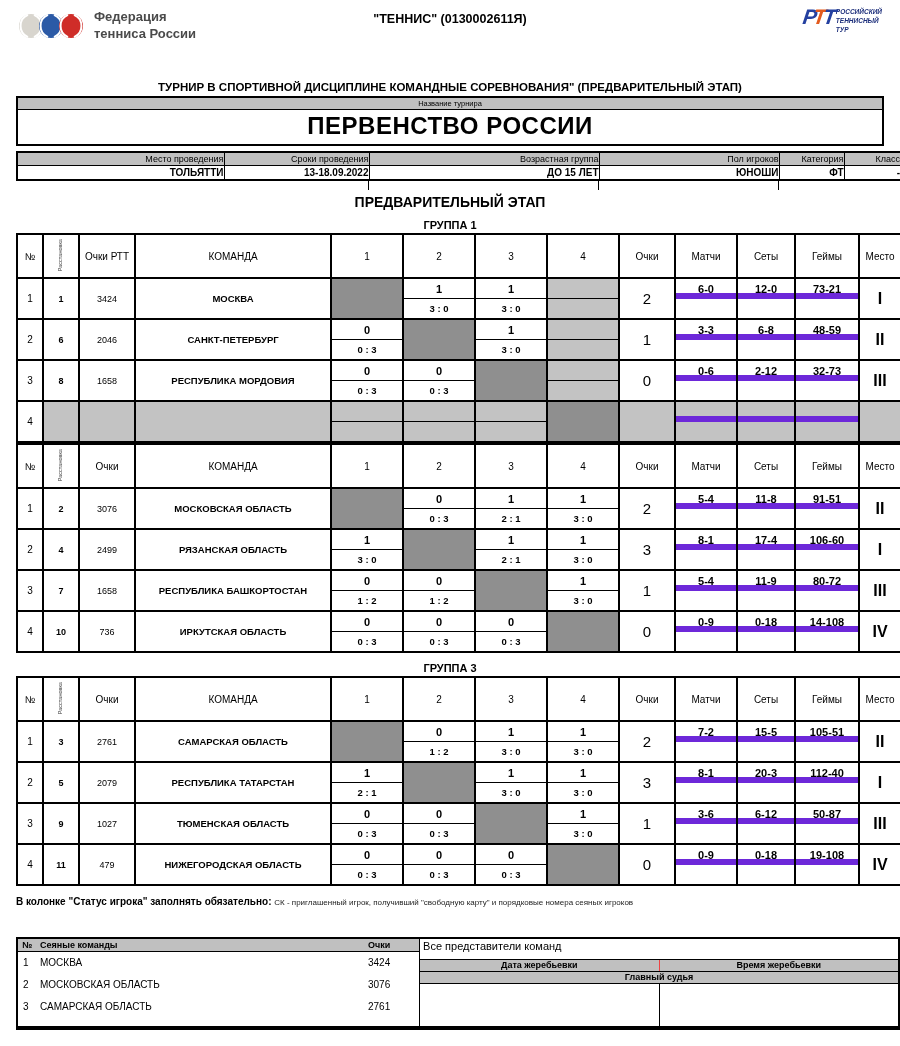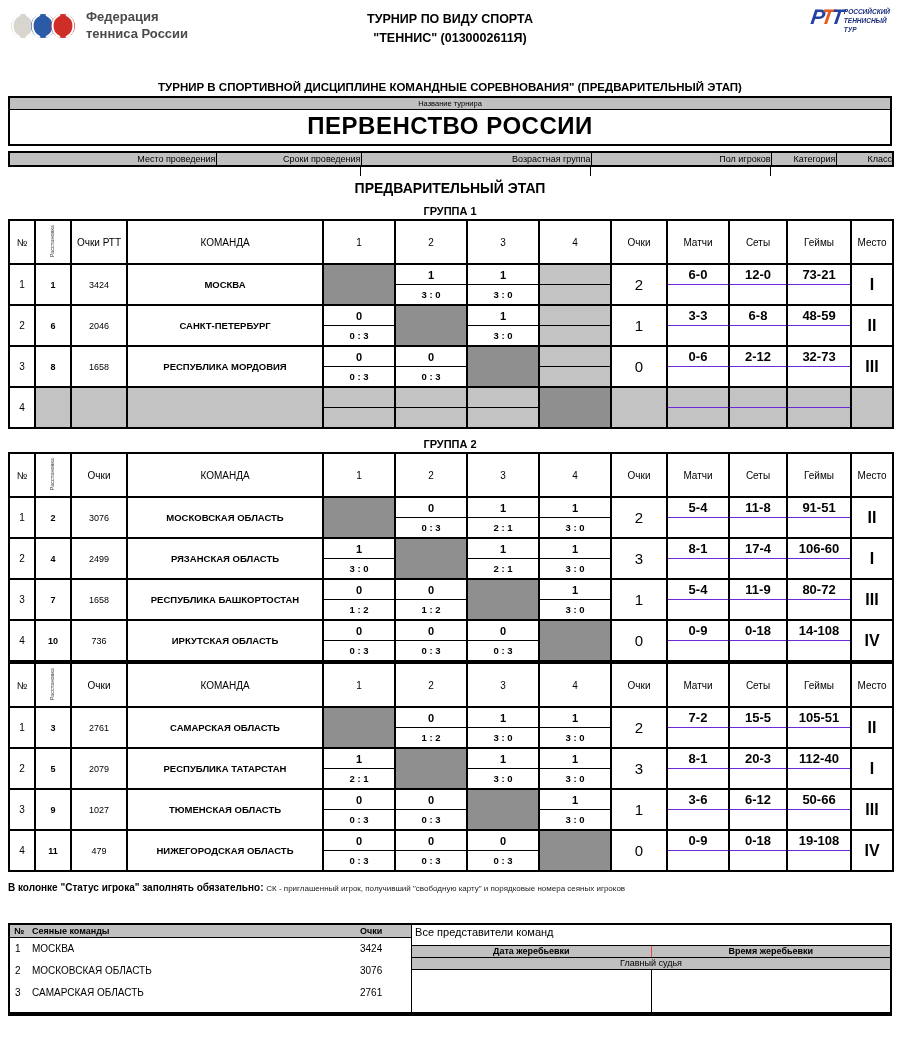--- a/index.html
+++ b/index.html
@@ -1,17 +1,17 @@
 <!DOCTYPE html>
 <html><head>
 <meta charset="utf-8">
 <style>
 *{box-sizing:border-box;margin:0;padding:0}
 body{background:#fff;width:900px;font-family:"Liberation Sans",sans-serif;color:#000}
-.sheet{width:900px;height:1046px;padding:6px 8px;position:relative;overflow:hidden;background:#fff}
+.sheet{width:900px;height:1046px;padding:6px 16px;position:relative;overflow:hidden;background:#fff}
 
 .hdr{position:relative;height:60px}
 .fed{position:absolute;left:2px;top:2px;display:flex;align-items:center;gap:10px}
 .fed-text{font-size:13px;font-weight:bold;color:#4a4a4a;line-height:1.3}
 .center-title{position:absolute;left:0;right:0;top:4px;text-align:center;font-weight:bold;font-size:12.5px;line-height:1.55}
 .rtt{position:absolute;right:2px;top:2px;display:flex;align-items:flex-start}
 .rtt-mark{font-style:italic;font-weight:bold;font-size:21px;letter-spacing:-3px;line-height:.9;transform:skewX(-8deg)}
 .rm1{color:#2440a0}.rm2{color:#e35b1e}.rm3{color:#2440a0}
 .rtt-text{font-size:6.5px;font-weight:bold;font-style:italic;color:#1d2f7b;line-height:1.35;margin-left:3px;text-transform:uppercase}
 
@@ -38,21 +38,21 @@
 .vlab{writing-mode:vertical-rl;transform:rotate(180deg);font-size:5.5px;line-height:1;display:inline-block;max-height:40px;overflow:hidden;color:#333}
 .grp tr.dr{height:40px}
 .num{font-size:10px}
 .seed{font-weight:bold;font-size:9px}
 .rtt-pts{font-size:9px}
 .team{font-weight:bold;font-size:9.5px}
 .mc{padding:0}
 .mt{height:20px;line-height:20px;border-bottom:1px solid #000;font-weight:bold;font-size:11px}
 .mb{height:19px;line-height:19px;font-weight:bold;font-size:9.5px}
 .sc{padding:0}
-.st{height:20px;line-height:20px;border-bottom:1px solid #6d28d9;font-weight:bold;font-size:13px}
+.st{height:20px;line-height:20px;border-bottom:6px solid #6d28d9;font-weight:bold;font-size:11px}
 .sb{height:19px}
 .pts{font-size:15px}
 .place{font-weight:bold;font-size:16px}
 .diag{background:#8f8f8f}
 .gray{background:#c3c3c3}
 .mc.empty .mt,.mc.empty .mb{background:#c3c3c3}
 
 .footnote{margin-top:10px;font-size:10px}
 .fn-b{font-weight:bold;font-size:10px}
 .fn-r{font-weight:normal;font-size:8px;color:#222}
@@ -67,21 +67,21 @@
 .bl-num{width:22px;padding-left:5px}
 .bl-team{flex:1}
 .bl-pts{width:80px;text-align:center}
 .br{width:480px;border-left:1px solid #000;display:flex;flex-direction:column}
 .br-h{background:#c0c0c0;border-bottom:1px solid #000;font-weight:bold;font-size:9px;height:13px;line-height:12px;text-align:center}
 .br-present{height:21px;border-bottom:1px solid #000;font-size:11px;padding:1px 3px}
 .br-lblrow,.br-valrow{display:flex;height:12px;line-height:11px;font-size:9px;text-align:center;border-bottom:1px solid #000}
 .br-lblrow div{flex:1;background:#c0c0c0;font-weight:bold}
 .br-lblrow div:first-child,.br-valrow div:first-child{border-right:1px solid #ef4444}
 .br-valrow div{flex:1}
-.br-judge{background:#c0c0c0;border-bottom:1px solid #000;font-weight:normal;font-size:9px;height:12px;line-height:11px;text-align:center}
+.br-judge{background:#c0c0c0;border-bottom:1px solid #000;font-weight:bold;font-size:9px;height:12px;line-height:11px;text-align:center}
 .br-sig{flex:1;display:flex;min-height:42px}
 .sig-left{flex:1;border-right:1px solid #000;position:relative}
 .sig-right{flex:1;display:flex;flex-direction:column;align-items:center;justify-content:flex-end;padding-bottom:1px}
 </style>
 </head>
 <body>
 
 <div class="sheet">
 
   <div class="hdr">
@@ -96,21 +96,20 @@
         <circle cx="53" cy="18" r="12" fill="#cf2d28"></circle>
         <path d="M50 6.9 A12 12 0 0 0 50 29.1" stroke="#fff" stroke-width="2" fill="none"></path>
         <path d="M56 6.9 A12 12 0 0 1 56 29.1" stroke="#fff" stroke-width="2" fill="none"></path>
       </svg>
       <div class="fed-text">
         <div>Федерация</div>
         <div>тенниса России</div>
       </div>
     </div>
     <div class="center-title">
-      <div>ТУРНИР ПО ВИДУ СПОРТА</div>
       <div>"ТЕННИС" (0130002611Я)</div>
     </div>
     <div class="rtt">
       <div class="rtt-mark"><span class="rm1">Р</span><span class="rm2">Т</span><span class="rm3">Т</span></div>
       <div class="rtt-text">
         <div>РОССИЙСКИЙ</div>
         <div>ТЕННИСНЫЙ</div>
         <div>ТУР</div>
       </div>
     </div>
@@ -133,20 +132,28 @@
         <col style="width:57px">
       </colgroup>
     <tbody>
         <tr class="ih">
       <td>Место проведения</td>
       <td>Сроки проведения</td>
       <td>Возрастная группа</td>
       <td>Пол игроков</td>
       <td>Категория</td>
       <td>Класс</td>
+    </tr>
+    <tr class="iv">
+      <td>ТОЛЬЯТТИ</td>
+      <td>13-18.09.2022</td>
+      <td>ДО 15 ЛЕТ</td>
+      <td>ЮНОШИ</td>
+      <td>ФТ</td>
+      <td>-</td>
     </tr>
   </tbody>
     </table>
   <div class="stubwrap">
       <i style="left:352px"></i>
       <i style="left:582px"></i>
       <i style="left:762px"></i>
     </div>
 
   <div class="stage">ПРЕДВАРИТЕЛЬНЫЙ ЭТАП</div>
@@ -312,21 +319,20 @@
           </td>
           <td class="sc gray">
             <div class="st"></div>
             <div class="sb"></div>
           </td>
           <td class="place gray"></td>
         </tr>
       </tbody>
   </table>
 
-  <div class="gtitle">ГРУППА 2</div>
   <table class="grp">
     <colgroup>
         <col style="width:26px">
         <col style="width:36px">
         <col style="width:56px">
         <col style="width:196px">
         <col style="width:72px">
         <col style="width:72px">
         <col style="width:72px">
         <col style="width:72px">
@@ -480,20 +486,21 @@
           </td>
           <td class="sc">
             <div class="st">14-108</div>
             <div class="sb"></div>
           </td>
           <td class="place">IV</td>
         </tr>
       </tbody>
   </table>
 
+  <div class="gtitle">ГРУППА 3</div>
   <table class="grp">
     <colgroup>
         <col style="width:26px">
         <col style="width:36px">
         <col style="width:56px">
         <col style="width:196px">
         <col style="width:72px">
         <col style="width:72px">
         <col style="width:72px">
         <col style="width:72px">
@@ -606,21 +613,21 @@
           <td class="pts">1</td>
           <td class="sc">
             <div class="st">3-6</div>
             <div class="sb"></div>
           </td>
           <td class="sc">
             <div class="st">6-12</div>
             <div class="sb"></div>
           </td>
           <td class="sc">
-            <div class="st">50-66</div>
+            <div class="st">50-87</div>
             <div class="sb"></div>
           </td>
           <td class="place">III</td>
         </tr>
         <tr class="dr">
           <td class="num">4</td>
           <td class="seed">11</td>
           <td class="rtt-pts">479</td>
           <td class="team">НИЖЕГОРОДСКАЯ ОБЛАСТЬ</td>
           <td class="mc">

